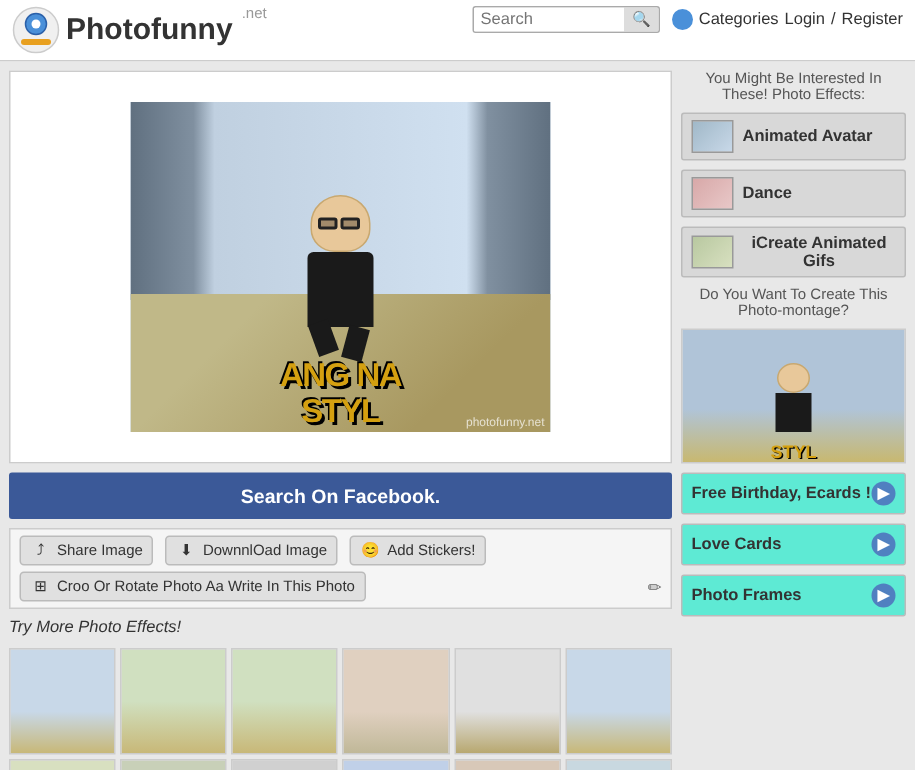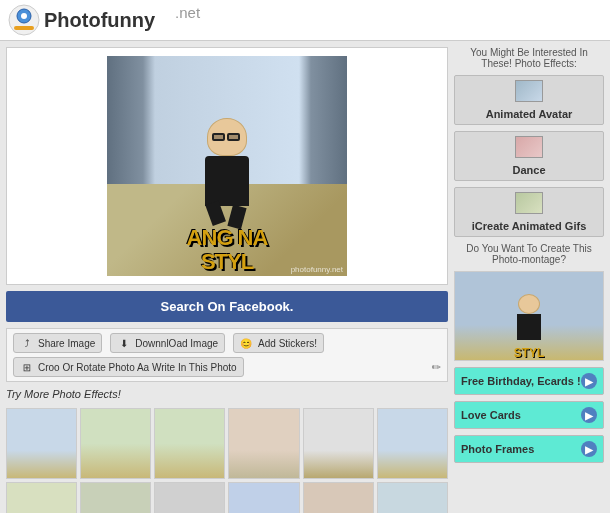--- a/index.html
+++ b/index.html
@@ -33,23 +33,23 @@
     #logo-icon {
       width: 32px;
       height: 32px;
     }
     #logo-text {
       font-size: 20px;
       font-weight: bold;
       color: #333;
     }
     #logo-sub {
-      font-size: 15px;
+      font-size: 10px;
       color: #999;
-      margin-left: 16px;
+      margin-left: 2px;
       align-self: flex-start;
     }
     #header-right {
       display: flex;
       align-items: center;
       gap: 8px;
     }
     #search-box {
       display: flex;
       align-items: center;
@@ -109,24 +109,24 @@
     }
     
     #main-image-container {
       background: #fff;
       border: 1px solid #ccc;
       text-align: center;
       position: relative;
       padding: 4px;
     }
     #main-image {
-      width: 240px;
+      width: 280px;
       height: 220px;
       background: #c8d8e8;
-      margin: 4px auto;
+      margin: 16px auto;
       display: block;
       position: relative;
       overflow: hidden;
     }
     .psy-text {
       position: absolute;
       bottom: 0;
       left: 0;
       width: 100%;
       text-align: center;
@@ -320,21 +320,20 @@
       border: 1px solid #bbb;
       border-radius: 2px;
       padding: 4px 6px;
       display: flex;
       align-items: center;
       gap: 6px;
       cursor: pointer;
       font-size: 11px;
       font-weight: bold;
       color: #333;
-      flex-direction: column;
     }
     .sb-thumb {
       width: 28px;
       height: 22px;
       background: #bbb;
       border: 1px solid #999;
       flex-shrink: 0;
       overflow: hidden;
     }
     .sb-thumb-anim { background: linear-gradient(135deg, #a0b8c8, #c8d8e8); }
@@ -424,20 +423,33 @@
   <div id="header">
     <div id="logo-area">
       <svg id="logo-icon" viewBox="0 0 32 32" width="32" height="32">
         <circle cx="16" cy="16" r="15" fill="#f0f0f0" stroke="#ccc" stroke-width="1"></circle>
         <circle cx="16" cy="12" r="7" fill="#4a90d9" stroke="#2a60a9" stroke-width="1"></circle>
         <circle cx="16" cy="12" r="3" fill="#fff"></circle>
         <rect x="6" y="22" width="20" height="4" rx="2" fill="#e8a020"></rect>
       </svg>
       <span id="logo-text">Photofunny</span>
       <span id="logo-sub">.net</span>
+    </div>
+    <div id="header-right">
+      <div id="search-box">
+        <input type="text" id="search-input" placeholder="Search" style="">
+        <button id="search-btn">🔍</button>
+      </div>
+      <div id="nav-links">
+        <span id="categories-icon"></span>
+        <a href="#">Categories</a>
+        <a href="#">Login</a>
+        <span>/</span>
+        <a href="#">Register</a>
+      </div>
     </div>
   </div>
 
   <div id="main-layout">
 
     <div id="center-content">
 
       <div id="main-image-container">
         <div id="main-image">
           <div class="room-wall"></div>

